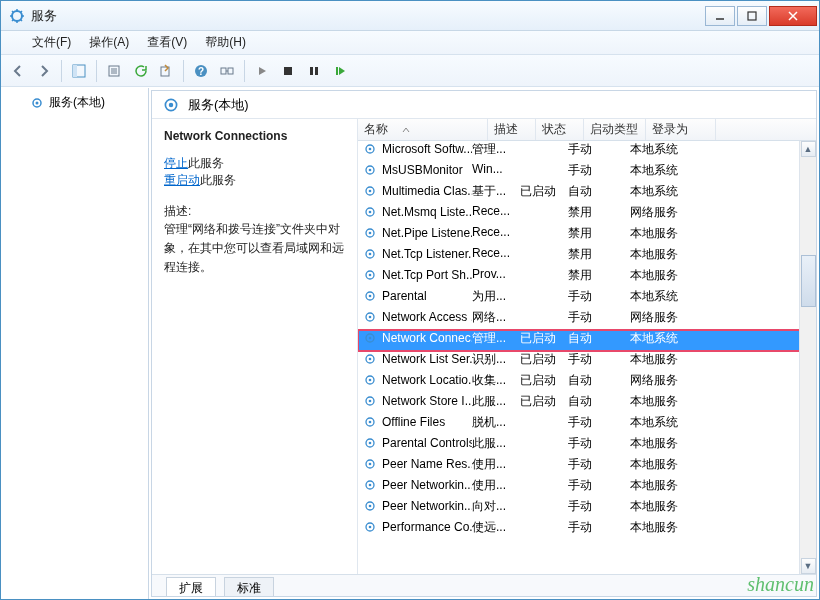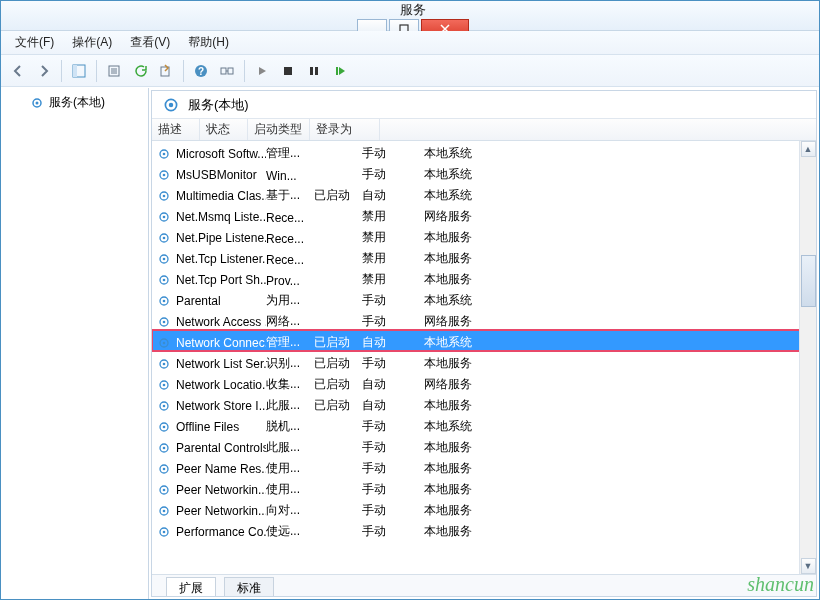--- a/index.html
+++ b/index.html
@@ -1,43 +1,43 @@
 <!DOCTYPE html>
 <html><head>
 <meta charset="utf-8">
 <style>
 * { box-sizing: border-box; margin: 0; padding: 0; }
 body { font-family: "Microsoft YaHei", "Segoe UI", Tahoma, sans-serif; font-size: 12px; background: #fff; width: 820px; height: 600px; overflow: hidden; }
 .window { width: 820px; height: 600px; border: 1px solid #4a90c2; display: flex; flex-direction: column; background: #fff; }
-.titlebar { height: 30px; background: linear-gradient(#f7fbff,#e6f0fa); display: flex; align-items: center; padding: 0 2px 0 8px; border-bottom: 1px solid #c7d7e6; flex-direction: column; }
+.titlebar { height: 30px; background: linear-gradient(#f7fbff,#e6f0fa); display: flex; align-items: center; padding: 0 2px 0 8px; border-bottom: 1px solid #c7d7e6; }
 .titlebar .tico { width: 16px; height: 16px; margin-right: 6px; }
 .titlebar .title { flex: 1; color: #222; font-size: 13px; }
 .titlebar .winbtns { display: flex; gap: 2px; }
 .titlebar .wbtn { width: 30px; height: 20px; border: 1px solid #9ab7d4; background: linear-gradient(#fefefe,#e5eef7); display: flex; align-items: center; justify-content: center; }
 .titlebar .wbtn.close { background: linear-gradient(#f26a5b,#d93b2a); border-color: #b32a1b; color: #fff; width: 48px; }
-.menubar { height: 24px; background: linear-gradient(#f7fbff,#eef4fb); border-bottom: 1px solid #d6e2ee; display: flex; align-items: center; padding: 0 6px; gap: 2px; }
+.menubar { height: 24px; background: linear-gradient(#f7fbff,#eef4fb); border-bottom: 1px solid #d6e2ee; display: flex; align-items: center; padding: 0 23px; gap: 2px; }
 .menubar .menuitem { padding: 3px 8px; color: #222; }
 .toolbar { height: 32px; background: linear-gradient(#f7fbff,#eef4fb); border-bottom: 1px solid #d6e2ee; display: flex; align-items: center; padding: 0 6px; gap: 4px; }
 .tbtn { width: 22px; height: 22px; border: 1px solid transparent; display:flex; align-items:center; justify-content:center; }
 .tsep { width:1px; height:22px; background:#c8d6e5; margin:0 2px; }
 .content { flex:1; display:flex; background:#fff; border-top:1px solid #fff; min-height:0;margin-left:20px; }
 .leftpane { width:128px; border-right:1px solid #c8d6e5; background:#fff; padding:4px 6px; }
 .leftpane .node { display:flex; align-items:center; gap:4px; padding:2px 2px; }
 .rightwrap { flex:1; display:flex; flex-direction:column; border:1px solid #c8d6e5; margin:2px; background:#fff; min-height:0; }
 .rheader { height:28px; display:flex; align-items:center; gap:8px; padding:4px 10px; background:#fff; border-bottom:1px solid #e0e7ef; }
 .rbody { flex:1; display:flex; min-height:0; }
 .detailpane { width:206px; border-right:1px solid #e0e7ef; padding:10px 12px; font-size:12px; color:#222; }
 .detailpane .svcname { font-weight:bold; margin-bottom:12px; }
 .detailpane .link { color:#0066cc; text-decoration:underline; cursor:pointer; }
 .detailpane .descl { margin-top:14px; }
 .listpane { flex:1; display:flex; flex-direction:column; position:relative; min-height:0; }
 .colhead { display:flex; height:22px; background:linear-gradient(#fdfdfd,#f1f4f8); border-bottom:1px solid #d6e0ea; }
 .colhead .ch { border-right:1px solid #e0e7ef; padding:3px 6px; font-size:12px; color:#333; display:flex; align-items:center; }
 .rows { flex:1; overflow:hidden; }
-.row { display:flex; height:21px; align-items:flex-end; padding-left:4px; }
+.row { display:flex; height:21px; align-items:flex-start; padding-left:4px; }
 .row .ci { width:16px; height:16px; margin-right:4px; flex:none; }
 .row .c0 { width:110px; overflow:hidden; white-space:nowrap; text-overflow:ellipsis; padding-right:4px; display:flex; align-items:center; }
 .row .c1 { width:48px; overflow:hidden; white-space:nowrap; }
 .row .c2 { width:48px; overflow:hidden; white-space:nowrap; }
 .row .c3 { width:62px; overflow:hidden; white-space:nowrap; }
 .row .c4 { width:70px; overflow:hidden; white-space:nowrap; }
 .row.sel { background:#3399ff; color:#fff; outline:2px solid #e8486a; outline-offset:-1px; }
 .vscroll { position:absolute; right:0; top:22px; bottom:0; width:17px; background:#f1f1f1; border-left:1px solid #dde4ec; display:flex; flex-direction:column; align-items:center; }
 .vscroll .arr { width:15px; height:16px; background:linear-gradient(#fdfdfd,#e6ecf3); border:1px solid #c8d3df; display:flex; align-items:center; justify-content:center; font-size:9px; color:#5a6d82; }
 .vscroll .track { flex:1; width:15px; position:relative; }
@@ -172,23 +172,36 @@
 
     <div class="rightwrap">
       <div class="rheader">
         <svg width="18" height="18" viewBox="0 0 16 16">
             <circle cx="8" cy="8" r="5" fill="none" stroke="#3a8dd0" stroke-width="1.5"></circle>
             <circle cx="8" cy="8" r="2" fill="#3a8dd0"></circle>
           </svg>
         <span style="font-size:13px;">服务(本地)</span>
       </div>
       <div class="rbody">
+        <div class="detailpane">
+          <div class="svcname">Network Connections</div>
+          <div><span class="link">停止</span><span>此服务</span></div>
+          <div><span class="link">重启动</span><span>此服务</span></div>
+          <div class="descl">描述:</div>
+          <div style="line-height:1.6;">管理“网络和拨号连接”文件夹中对象，在其中您可以查看局域网和远程连接。</div>
+        </div>
 
         <div class="listpane">
           <div class="colhead">
+            <div class="ch" style="width:130px">
+                <span>名称</span>
+                <svg width="8" height="8" style="margin-left:14px" viewBox="0 0 8 8">
+                  <path d="M1 6l3-4 3 4" fill="none" stroke="#888"></path>
+                </svg>
+              </div>
             <div class="ch" style="width:48px">描述</div>
             <div class="ch" style="width:48px">状态</div>
             <div class="ch" style="width:62px">启动类型</div>
             <div class="ch" style="width:70px">登录为</div>
           </div>
           <div class="rows" id="rows">
               <div class="row">
                 <div class="c0">
                   <svg class="ci" viewBox="0 0 16 16">
                     <circle cx="8" cy="8" r="4" fill="none" stroke="#3a8dd0" stroke-width="1.3"></circle>

